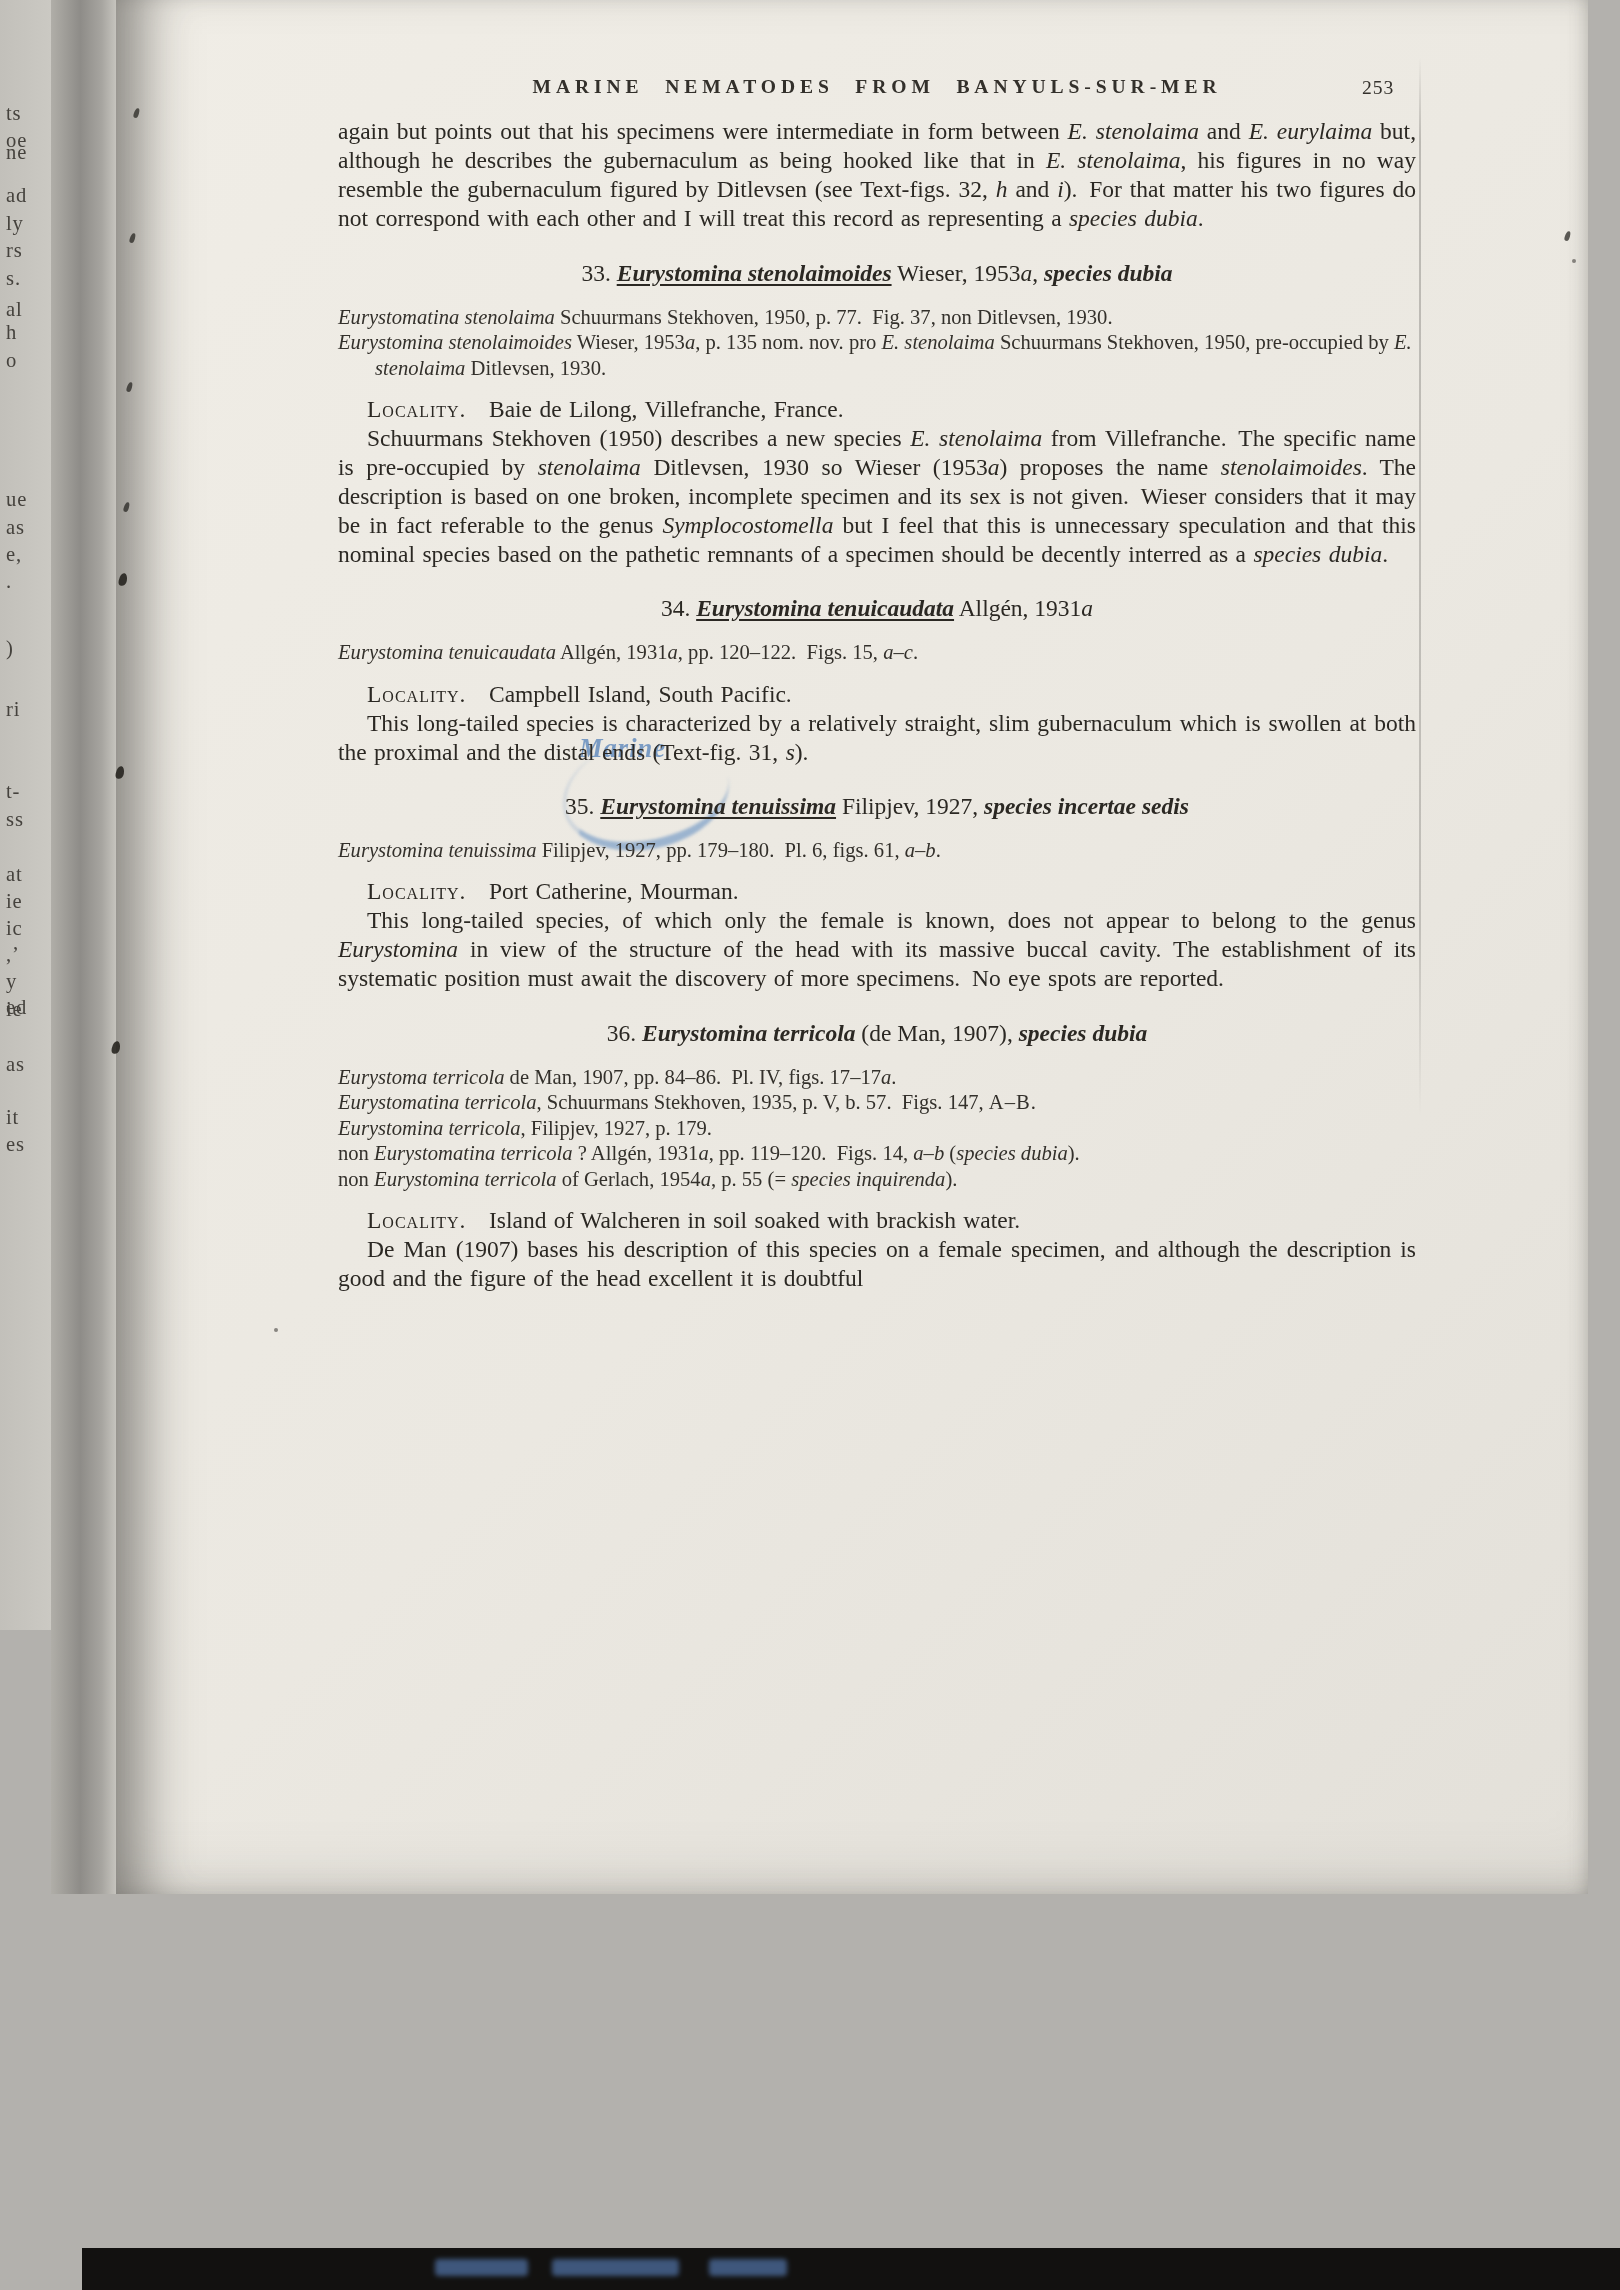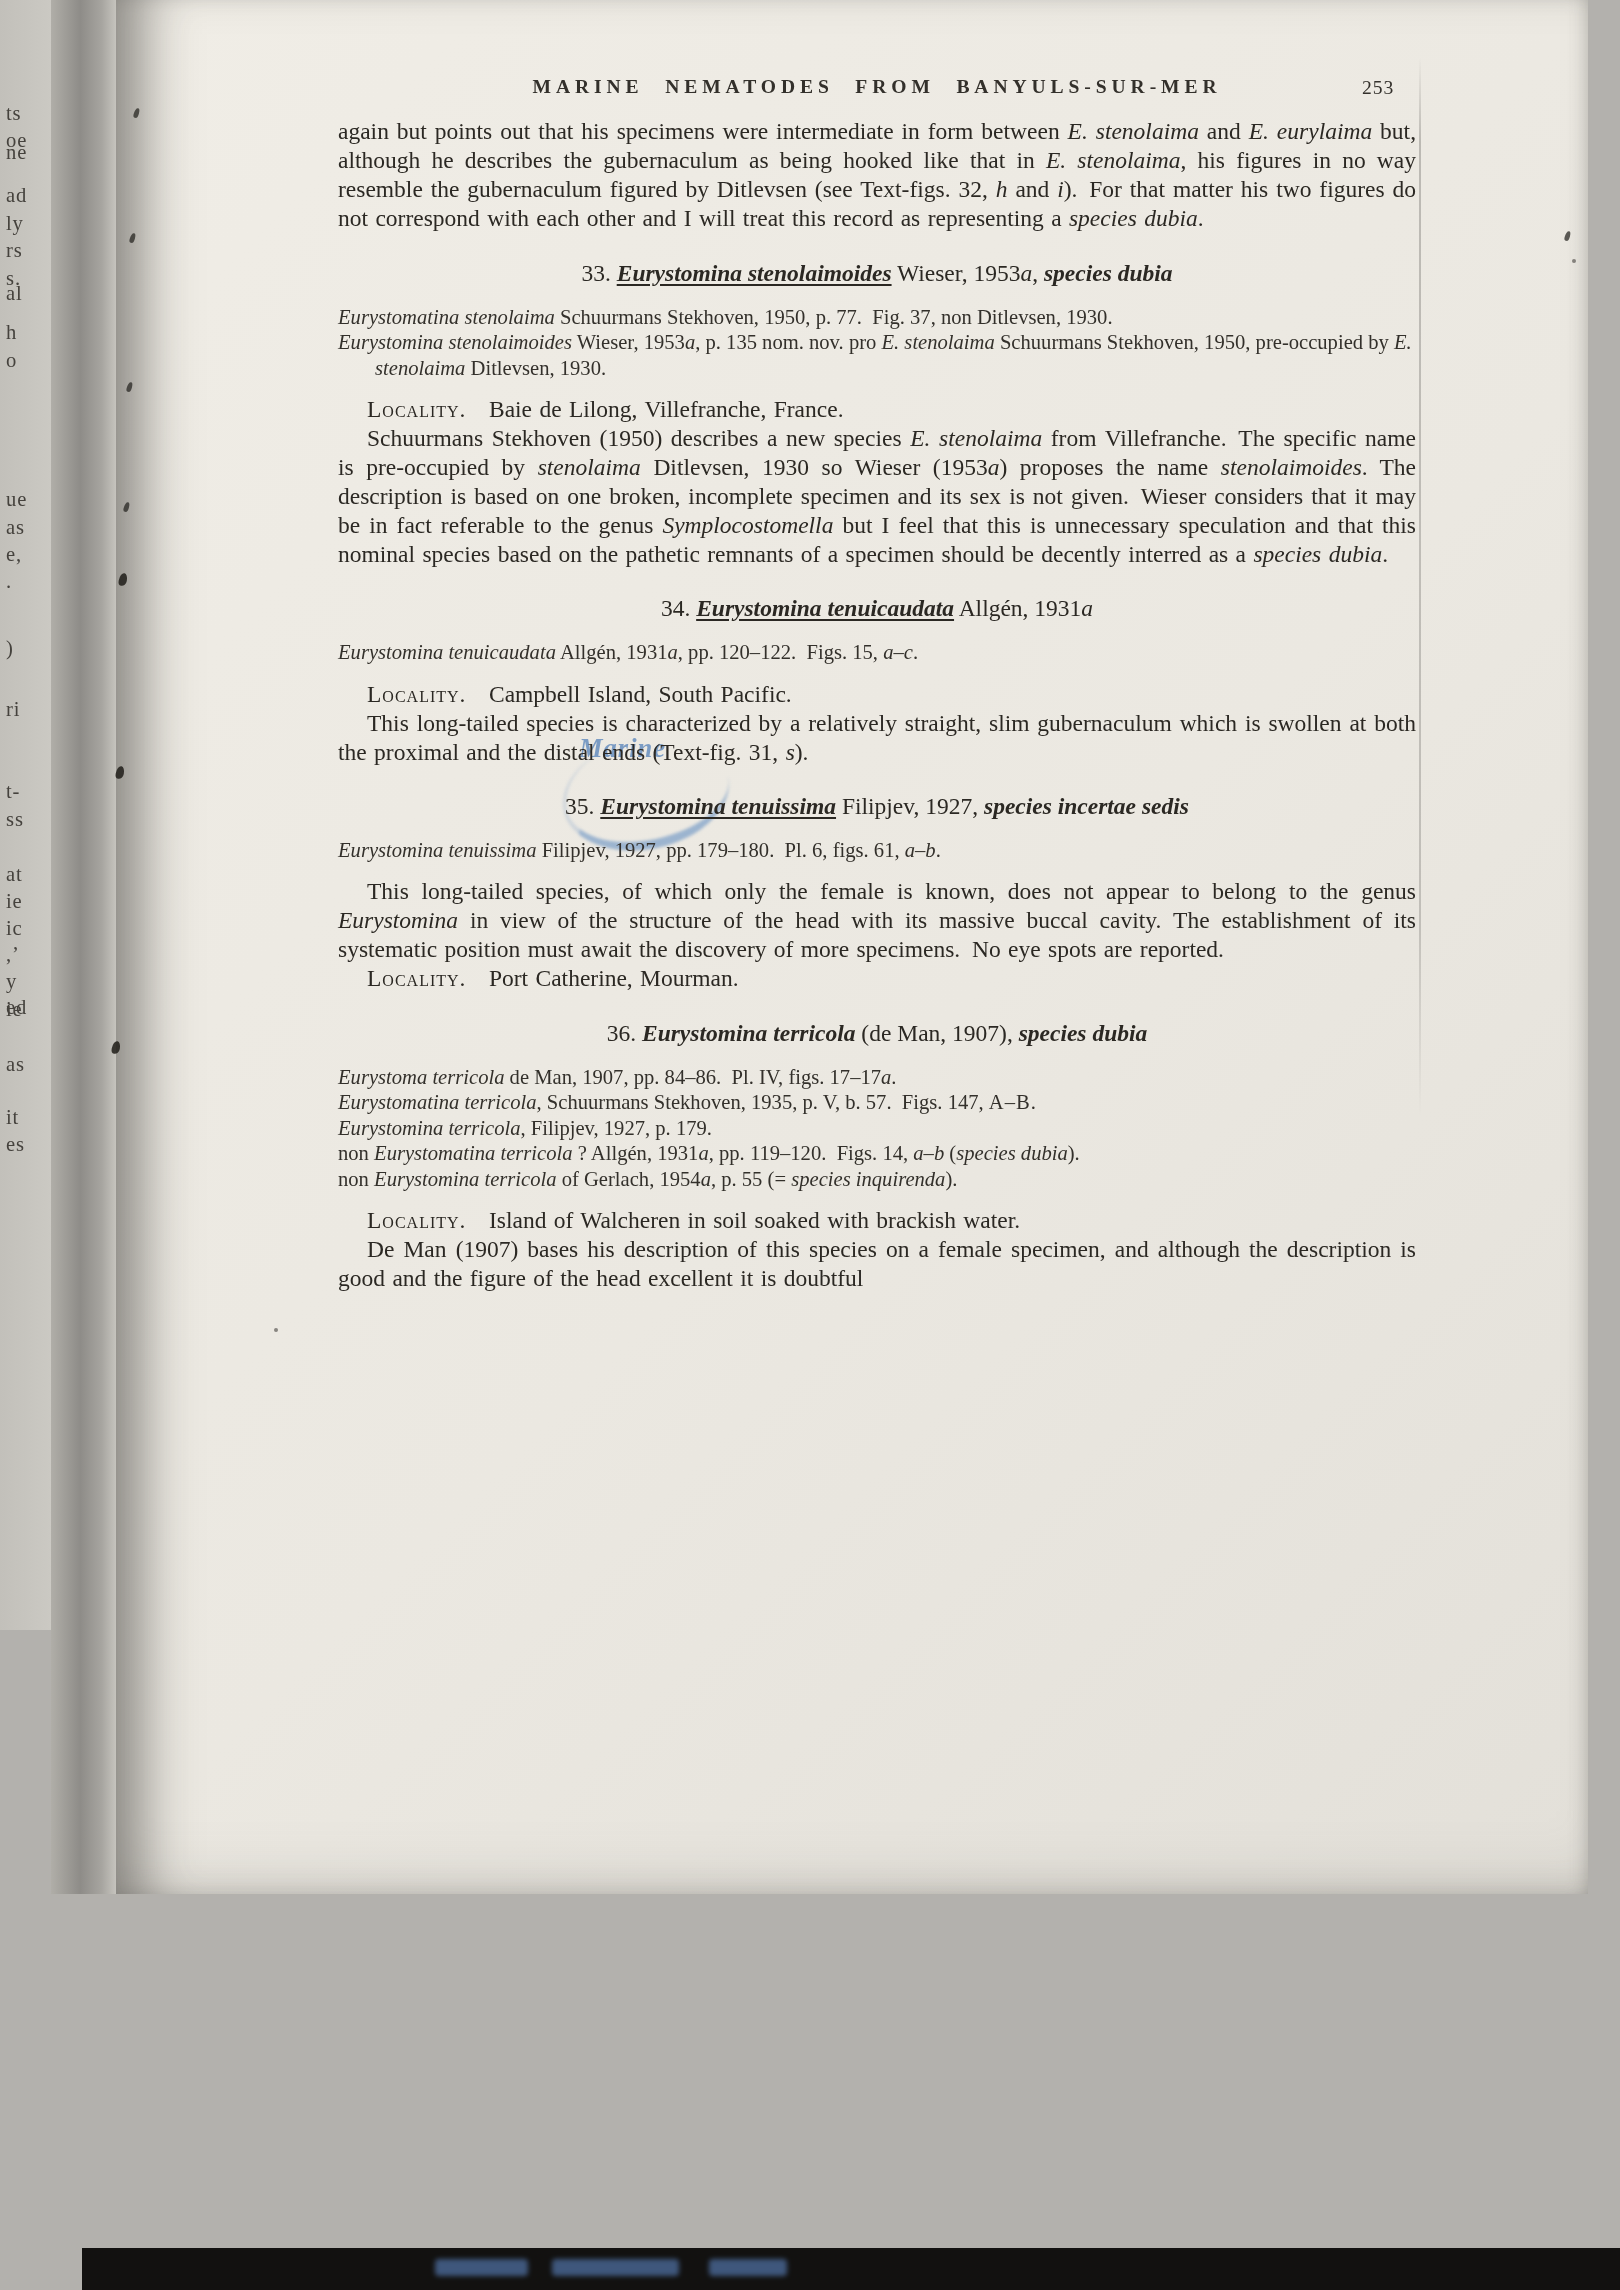--- a/index.html
+++ b/index.html
@@ -125,21 +125,21 @@
   <div class="corner-dark"></div>
 
   <div class="under-strip">
       <span class="margin-frag" style="top: 102px;">ts</span>
       <span class="margin-frag" style="top: 129px;">oe</span>
       <span class="margin-frag" style="top: 141px;">ne</span>
       <span class="margin-frag" style="top: 184px;">ad</span>
       <span class="margin-frag" style="top: 212px;">ly</span>
       <span class="margin-frag" style="top: 239px;">rs</span>
       <span class="margin-frag" style="top: 267px;">s.</span>
-      <span class="margin-frag" style="top: 282px; font-family: Liberation Serif, serif;">al</span>
+      <span class="margin-frag" style="top: 298px; font-family: Liberation Serif, serif;">al</span>
       <span class="margin-frag" style="top: 321px;">h</span>
       <span class="margin-frag" style="top: 349px;">o</span>
       <span class="margin-frag" style="top: 488px;">ue</span>
       <span class="margin-frag" style="top: 516px;">as</span>
       <span class="margin-frag" style="top: 543px;">e,</span>
       <span class="margin-frag" style="top: 570px;">.</span>
       <span class="margin-frag" style="top: 637px;">)</span>
       <span class="margin-frag" style="top: 698px; text-align: center;">ri</span>
       <span class="margin-frag" style="top: 780px;">t-</span>
       <span class="margin-frag" style="top: 808px;">ss</span>
@@ -187,22 +187,22 @@
       <div class="syn-block">
         <p class="syn"><span class="i">Eurystomina tenuicaudata</span><span> Allgén, 1931</span><span class="i">a</span><span>, pp. 120–122. Figs. 15, </span><span class="i">a–c</span><span>.</span></p>
       </div>
       <p class="body indent locality"><span class="sc">Locality</span><span>. Campbell Island, South Pacific.</span></p>
       <p class="body indent"><span>This long-tailed species is characterized by a relatively straight, slim gubernaculum which is swollen at both the proximal and the distal ends (Text-fig. 31, </span><span class="i">s</span><span>).</span></p>
 
       <h2 class="heading"><span>35. </span><span class="bi u">Eurystomina tenuissima</span><span> Filipjev, 1927, </span><span class="bi">species incertae sedis</span></h2>
       <div class="syn-block">
         <p class="syn"><span class="i">Eurystomina tenuissima</span><span> Filipjev, 1927, pp. 179–180. Pl. 6, figs. 61, </span><span class="i">a–b</span><span>.</span></p>
       </div>
+      <p class="body indent locality"><span class="sc">Locality</span><span>. Port Catherine, Mourman.</span></p>
       <p class="body indent"><span>This long-tailed species, of which only the female is known, does not appear to belong to the genus </span><span class="i">Eurystomina</span><span> in view of the structure of the head with its massive buccal cavity. The establishment of its systematic position must await the discovery of more specimens. No eye spots are reported.</span></p>
-      <p class="body indent locality"><span class="sc">Locality</span><span>. Port Catherine, Mourman.</span></p>
 
       <h2 class="heading"><span>36. </span><span class="bi">Eurystomina terricola</span><span> (de Man, 1907), </span><span class="bi">species dubia</span></h2>
       <div class="syn-block">
         <p class="syn"><span class="i">Eurystoma terricola</span><span> de Man, 1907, pp. 84–86. Pl. IV, figs. 17–17</span><span class="i">a</span><span>.</span></p>
         <p class="syn"><span class="i">Eurystomatina terricola</span><span>, Schuurmans Stekhoven, 1935, p. V, b. 57. Figs. 147, </span><span class="sc">A–B</span><span>.</span></p>
         <p class="syn"><span class="i">Eurystomina terricola</span><span>, Filipjev, 1927, p. 179.</span></p>
         <p class="syn"><span>non </span><span class="i">Eurystomatina terricola</span><span> ? Allgén, 1931</span><span class="i">a</span><span>, pp. 119–120. Figs. 14, </span><span class="i">a–b</span><span> (</span><span class="i">species dubia</span><span>).</span></p>
         <p class="syn"><span>non </span><span class="i">Eurystomina terricola</span><span> of Gerlach, 1954</span><span class="i">a</span><span>, p. 55 (= </span><span class="i">species inquirenda</span><span>).</span></p>
       </div>
       <p class="body indent locality"><span class="sc">Locality</span><span>. Island of Walcheren in soil soaked with brackish water.</span></p>

